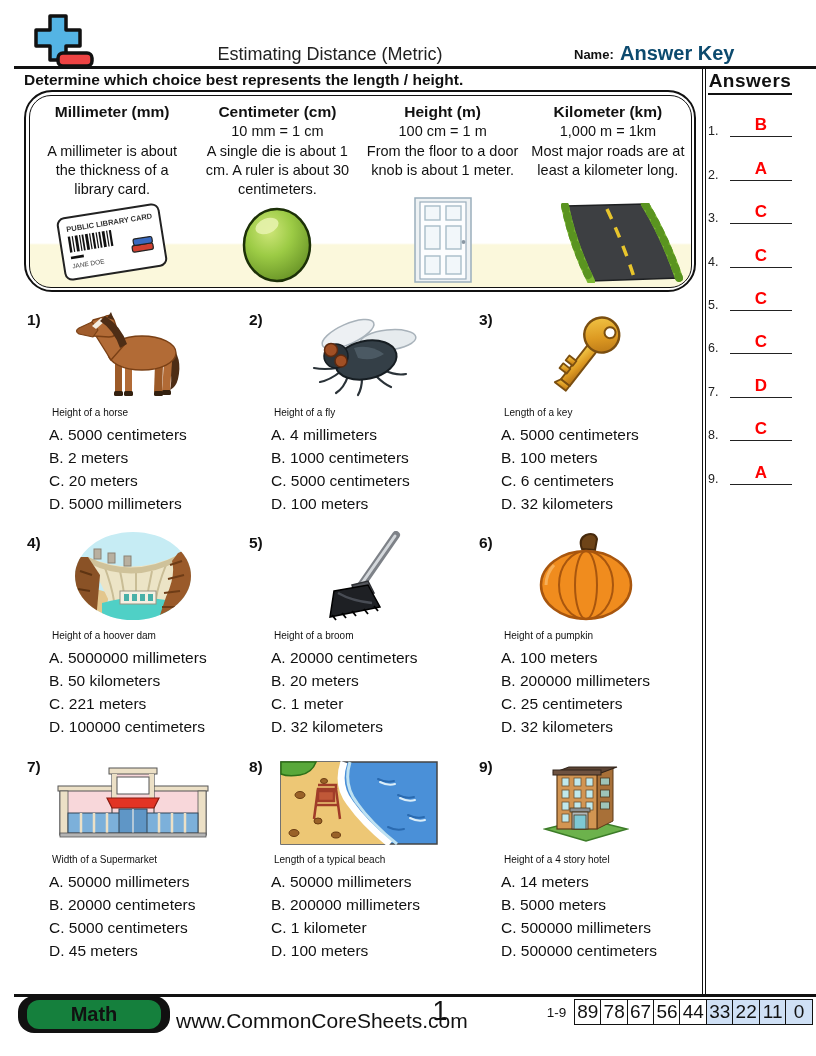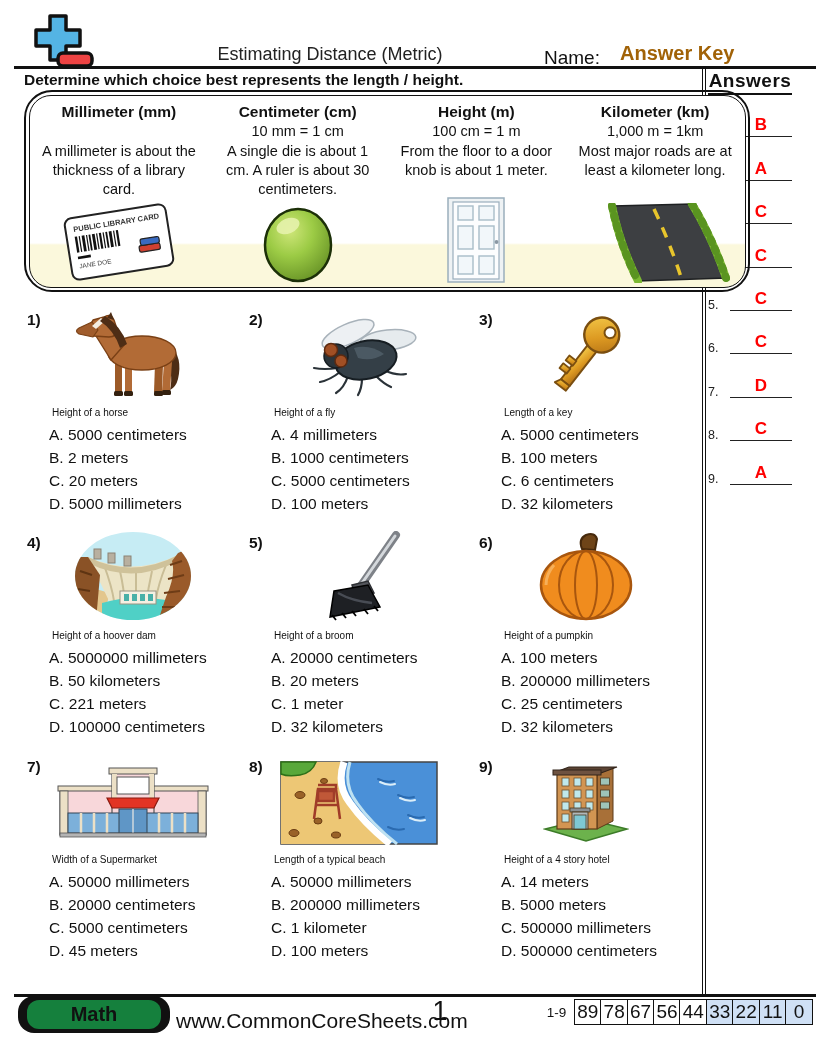--- a/index.html
+++ b/index.html
@@ -3,40 +3,40 @@
 <meta charset="utf-8">
 <style>
   html,body{margin:0;padding:0;background:#fff;}
   .page{position:relative;width:816px;height:1056px;background:#fff;
         font-family:"Liberation Sans",sans-serif;color:#111;overflow:hidden;}
 
   
   .logo{position:absolute;left:20px;top:12px;}
   .hdr-title{position:absolute;left:150px;top:44px;width:360px;text-align:center;
              font-size:18px;color:#222;}
-  .name-label{position:absolute;left:544px;top:47px;font-size:19px;}
-  .name-value{position:absolute;left:620px;top:42px;font-size:20px;font-weight:bold;color:#a16207;}
+  .name-label{position:absolute;left:574px;top:47px;font-size:13px;font-weight:bold;}
+  .name-value{position:absolute;left:620px;top:42px;font-size:20px;font-weight:bold;color:#0c4a6e;}
   .top-rule{position:absolute;left:14px;right:0;top:66px;height:3px;background:#111;}
 
   .instruction{position:absolute;left:24px;top:71px;width:660px;font-size:15.5px;font-weight:bold;}
 
   
   .ans-sep{position:absolute;left:702px;top:69px;height:925px;width:2px;
            border-left:1.6px solid #111;border-right:1.6px solid #111;}
   .ans-title{position:absolute;left:708px;top:70px;width:84px;text-align:center;
              font-size:19px;font-weight:bold;letter-spacing:.5px;border-bottom:2.5px solid #111;
              padding-bottom:1px;}
   .ans-list{position:absolute;left:706px;top:100px;width:88px;}
   .ans-item{position:relative;height:43.4px;}
   .ans-num{position:absolute;left:2px;bottom:5px;font-size:12.5px;color:#222;}
   .ans-line{position:absolute;left:24px;bottom:6px;width:62px;border-bottom:1.6px solid #222;
             text-align:center;font-size:17px;font-weight:bold;color:#fe0000;padding-bottom:1px;}
 
   
-  .ref-outer{position:absolute;left:24px;top:90px;width:726px;height:202px;
+  .ref-outer{position:absolute;left:24px;top:90px;width:672px;height:202px;
              border:2.5px solid #111;border-radius:28px;padding:2.5px;box-sizing:border-box;}
   .ref-inner{width:100%;height:100%;border:1.5px solid #111;border-radius:22px;box-sizing:border-box;
              background:linear-gradient(to bottom,#fff 0 147px,#fbf8dc 149px 100%);
              display:flex;overflow:hidden;}
   .ref-col{flex:1 1 0;position:relative;padding:7px 6px 0;text-align:center;}
   .ref-title{font-size:15.5px;font-weight:bold;}
   .ref-eq{font-size:14.5px;min-height:19px;margin-top:2px;}
   .ref-desc{font-size:14.5px;line-height:19px;}
   .ref-icon{position:absolute;left:0;right:0;bottom:4px;display:flex;justify-content:center;align-items:flex-end;}
 

